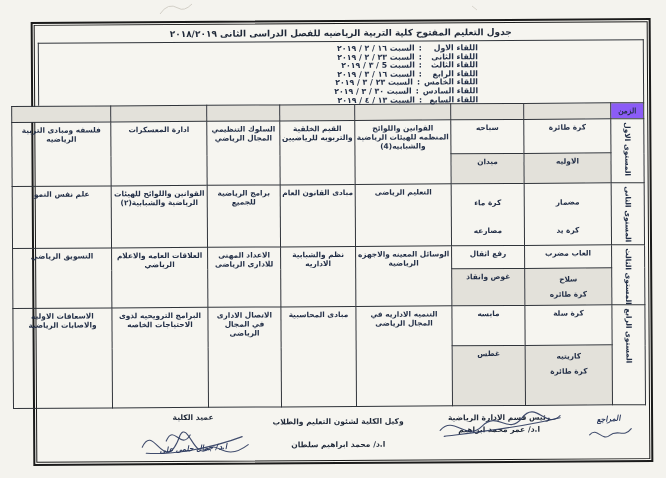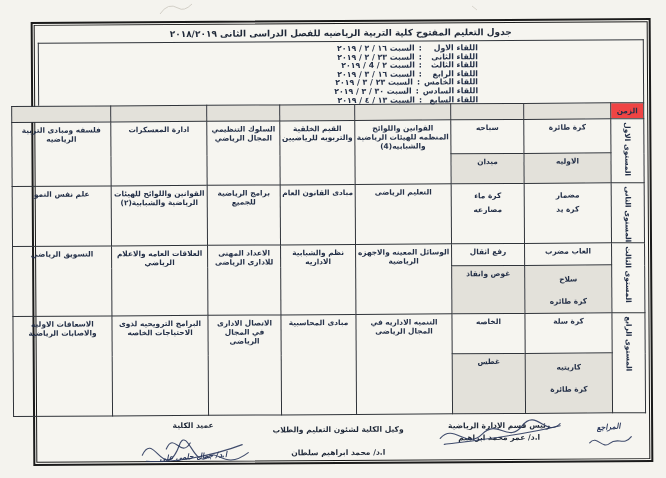--- a/index.html
+++ b/index.html
@@ -41,35 +41,35 @@
   table.grid{
     width:632px;border-collapse:collapse;table-layout:fixed;
     direction:rtl;
   }
   table.grid td{
     border:1px solid #30343a;
     font-size:7.4px;font-weight:bold;color:#243048;
     text-align:center;vertical-align:top;
     padding:3px 1px 0 1px;overflow:hidden;
   }
-  td.timehead{font-size:8px;vertical-align:middle;padding:0;background:#ef4444;}
+  td.timehead{font-size:8px;vertical-align:middle;padding:0;background:#8b5cf6;font-family:Liberation Serif, serif;}
   td.hc{background:#e3e1da;}
   td.shade{background:#e3e1da;}
   td.lvl{
     vertical-align:middle;padding:0;background:#f6f5f0;
     font-size:7.4px;
   }
   .vtext{
     writing-mode:vertical-rl;
     margin:0 auto;line-height:1;display:block;
     letter-spacing:1px;
   }
   .pre{white-space:pre-line;}
-  .gap{line-height:14px;}
-  .gap2{line-height:22px;}
+  .gap{line-height:28px;}
+  .gap2{line-height:15px;}
   tr.hdr{height:16px;}
   tr.r1a{height:34px;} tr.r1b{height:30px;}
   tr.r2{height:46px;}
   tr.r3a{height:22px;} tr.r3b{height:36px;}
   tr.r4a{height:40px;} tr.r4b{height:60px;}
   tr.r2 td.c{padding-top:5px;}
   .sigs{
     position:relative;height:72px;direction:rtl;
     display:flex;align-items:flex-start;
     padding:7px 4px 0 4px;box-sizing:border-box;
@@ -98,21 +98,21 @@
   </svg>
 
   <div class="outer">
     <div class="inner">
 
       <div class="title">جدول التعليم المفتوح كلية التربية الرياضيه للفصل الدراسى الثانى ٢٠١٨/٢٠١٩</div>
 
       <div class="dates">
         <div class="dl"><span class="lbl">اللقاء الاول</span><span class="sep">:</span><span>السبت ١٦ / ٢ / ٢٠١٩</span></div>
         <div class="dl"><span class="lbl">اللقاء الثانى</span><span class="sep">:</span><span>السبت ٢٣ / ٢ / ٢٠١٩</span></div>
-        <div class="dl"><span class="lbl">اللقاء الثالث</span><span class="sep">:</span><span>السبت ٢ / 4 / ٢٠١٩</span></div>
+        <div class="dl"><span class="lbl">اللقاء الثالث</span><span class="sep">:</span><span>السبت 5 / ٣ / ٢٠١٩</span></div>
         <div class="dl"><span class="lbl">اللقاء الرابع</span><span class="sep">:</span><span>السبت ١٦ / ٣ / ٢٠١٩</span></div>
         <div class="dl"><span class="lbl">اللقاء الخامس</span><span class="sep">:</span><span>السبت ٢٣ / ٣ / ٢٠١٩</span></div>
         <div class="dl"><span class="lbl">اللقاء السادس</span><span class="sep">:</span><span>السبت ٣٠ / ٣ / ٢٠١٩</span></div>
         <div class="dl"><span class="lbl">اللقاء السابع</span><span class="sep">:</span><span>السبت ١٣ / ٤ / ٢٠١٩</span></div>
       </div>
 
       <table class="grid">
         <colgroup>
           <col style="width:33px">
             <col style="width:87px">
@@ -183,21 +183,21 @@
           <td class="shade pre gap2">سلاح
 كرة طائره</td>
           <td class="shade">غوص وانقاذ</td>
         </tr>
 
         <tr class="r4a">
           <td class="lvl" rowspan="2">
                 <span class="vtext">المستوى الرابع</span>
               </td>
           <td class="c">كرة سلة</td>
-          <td class="c">الخاصه</td>
+          <td class="c">مايسه</td>
           <td rowspan="2">التنميه الاداريه في المجال الرياضى</td>
           <td rowspan="2">مبادى المحاسبية</td>
           <td rowspan="2">الاتصال الادارى في المجال الرياضى</td>
           <td rowspan="2">البرامج الترويحيه لذوى الاحتياجات الخاصه</td>
           <td rowspan="2">الاسعافات الاوليه والاصابات الرياضية</td>
         </tr>
         <tr class="r4b">
           <td class="shade pre gap2">كاريتيه
 كرة طائرة</td>
           <td class="shade">غطس</td>

